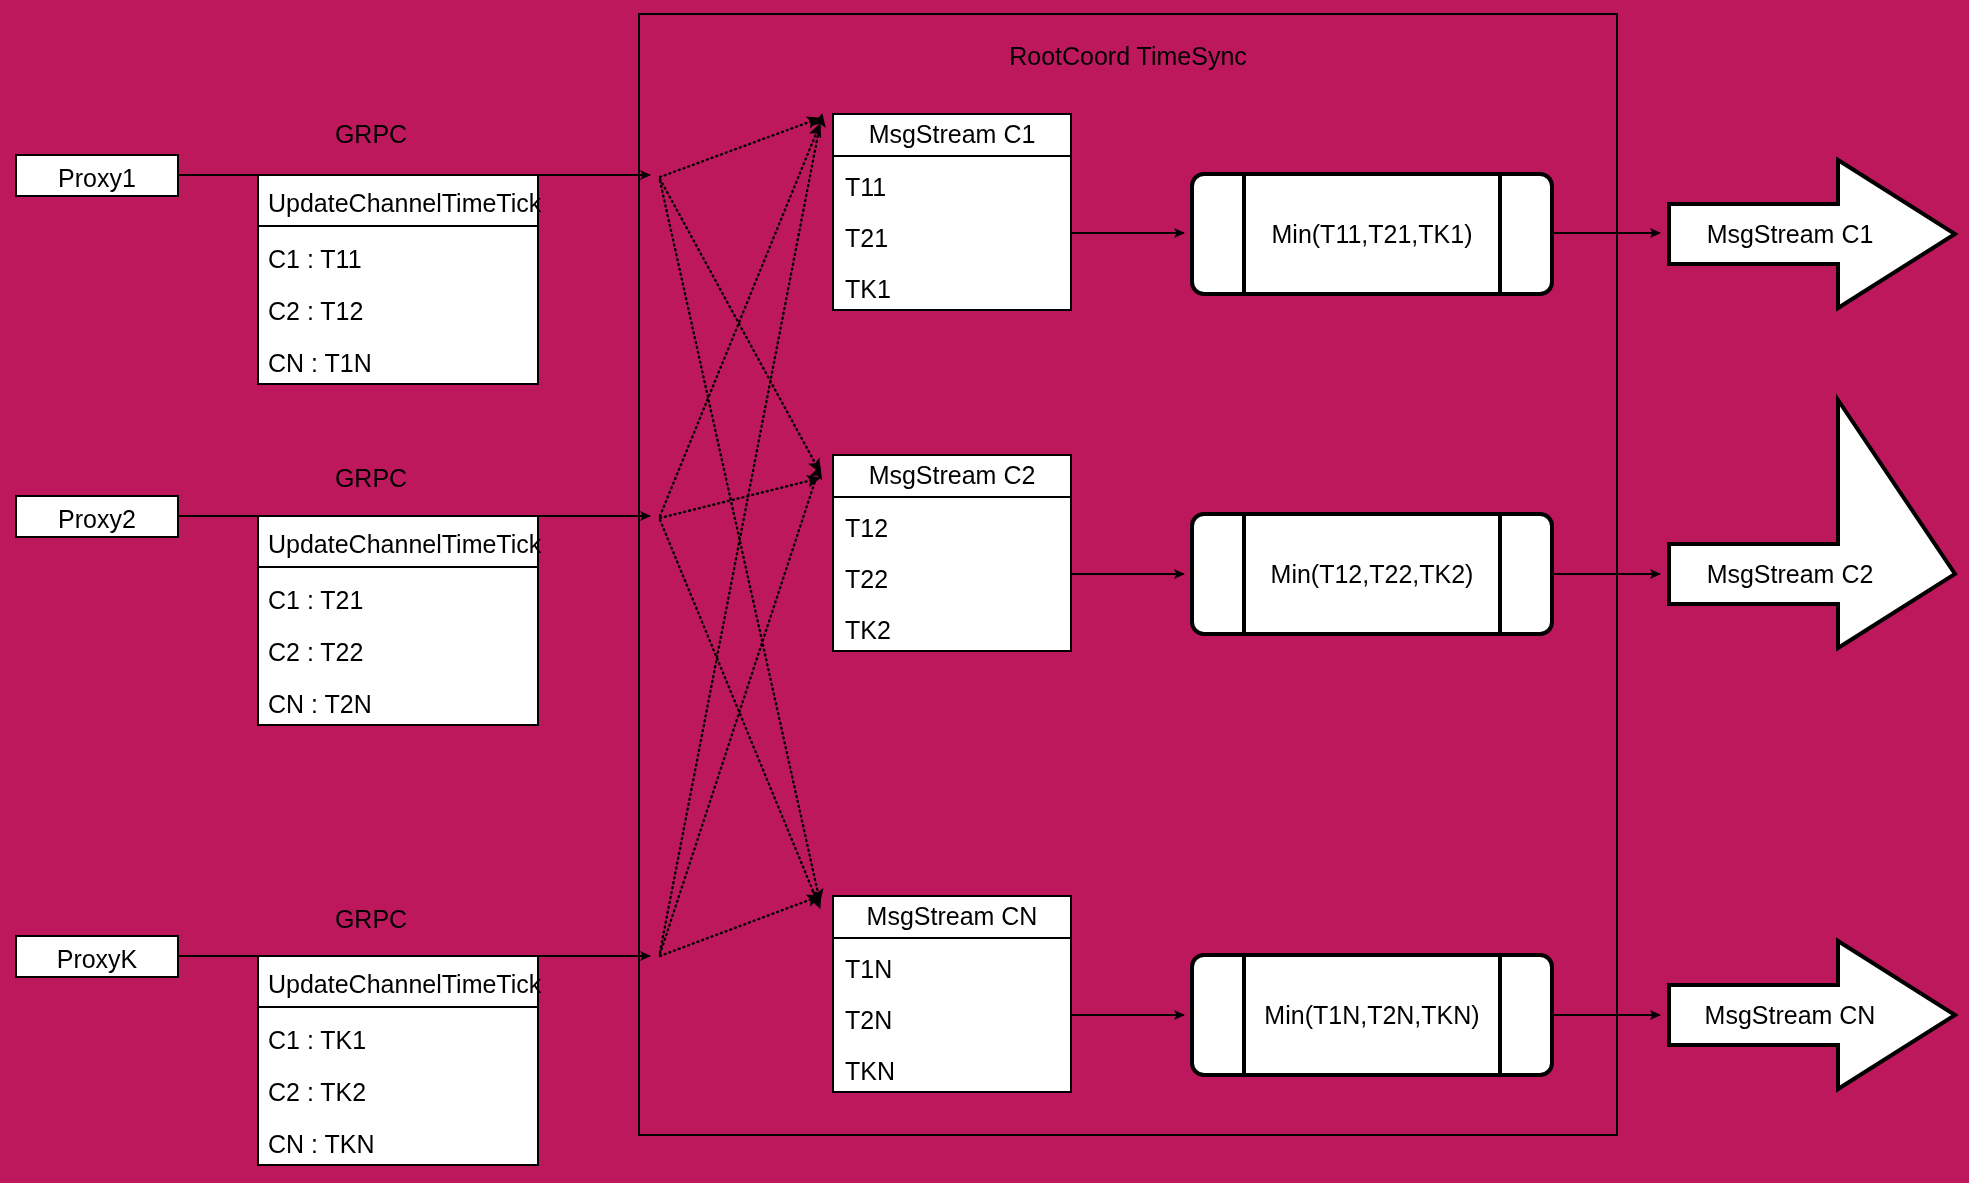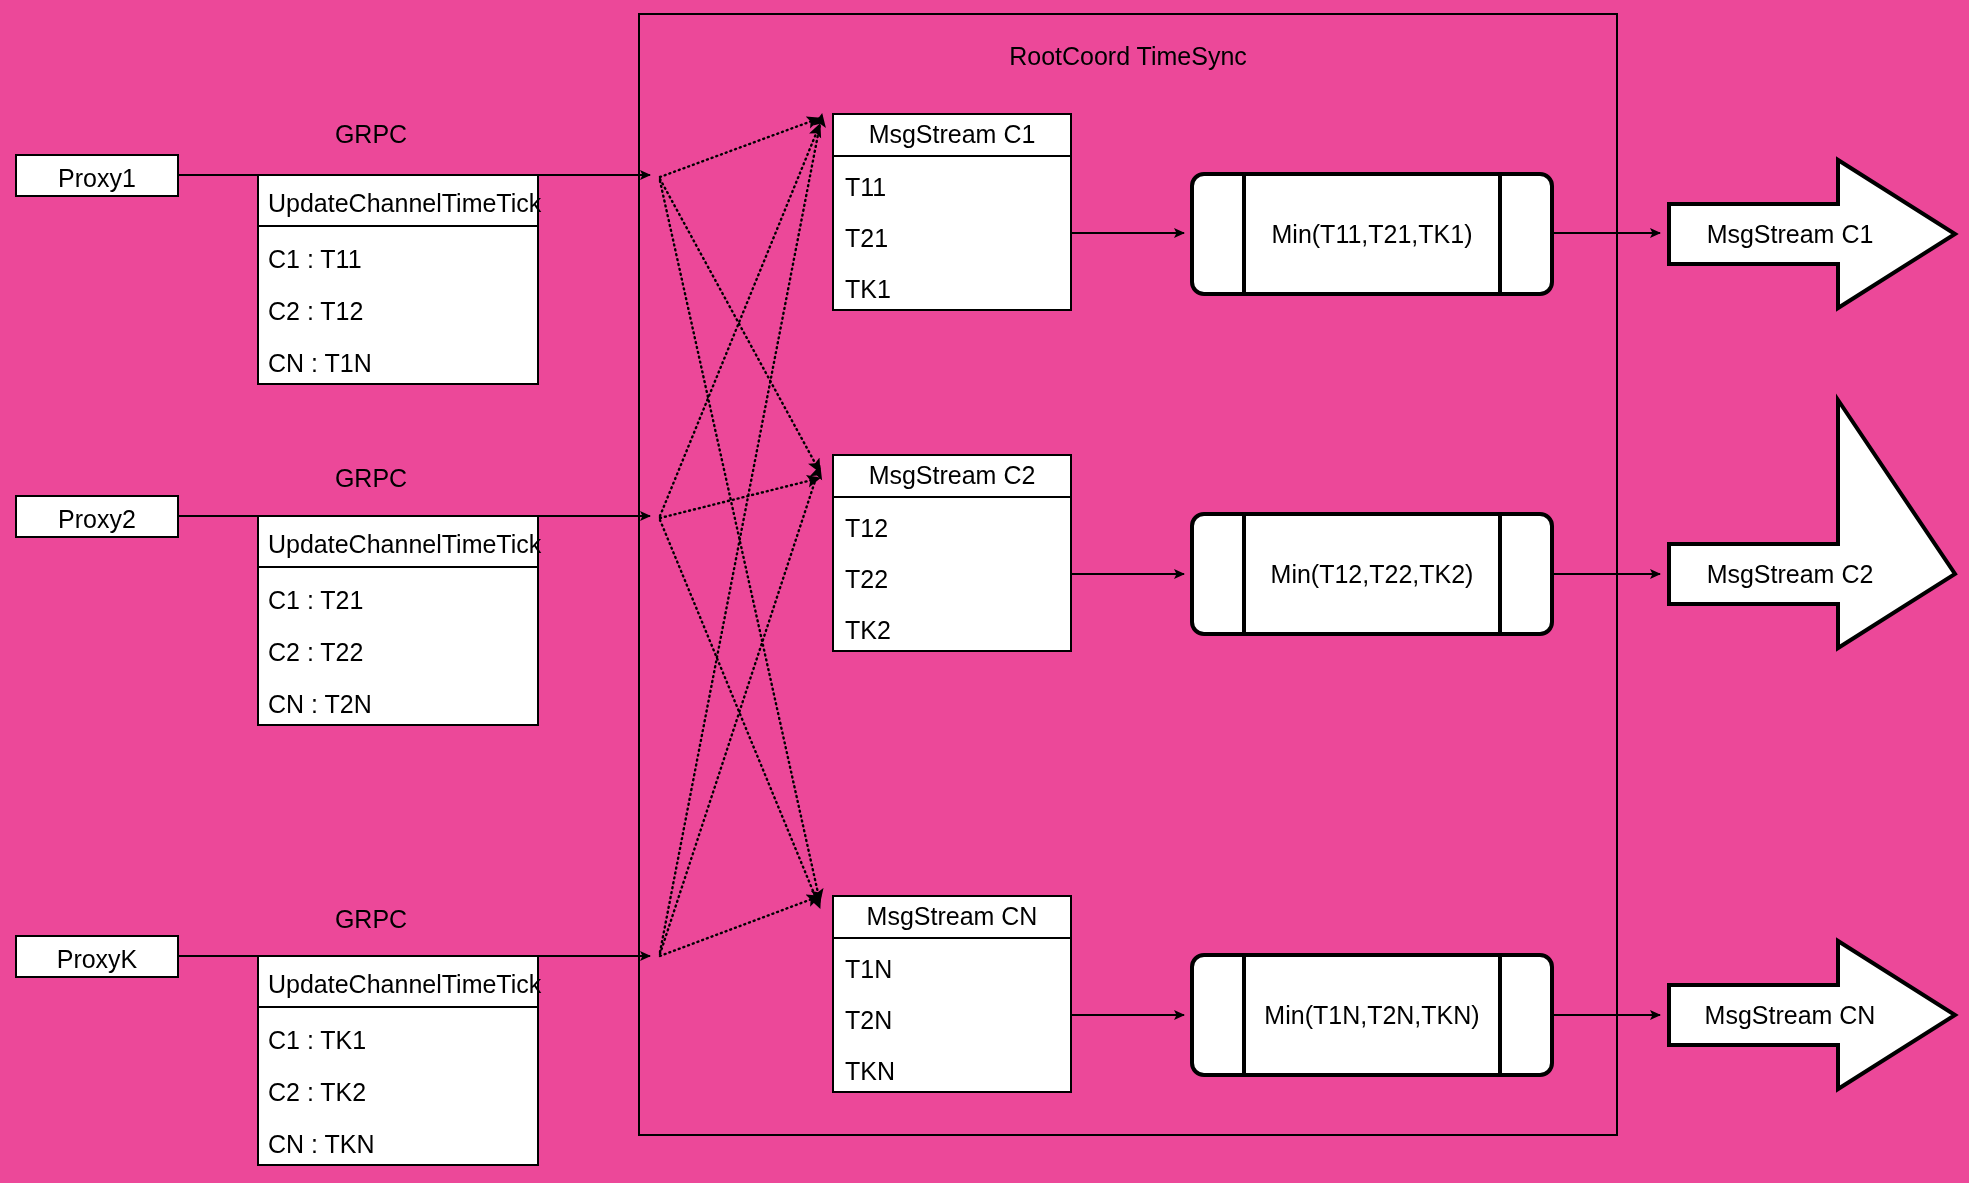--- a/index.html
+++ b/index.html
@@ -7,21 +7,21 @@
     padding: 0;
     background: #ffffff;
   }
   body {
     font-family: "Liberation Sans", sans-serif;
   }
   #canvas {
     position: relative;
     width: 1969px;
     height: 1183px;
-    background: #ec4899;
+    background: #be185d;
     overflow: hidden;
   }
   svg.diagram {
     position: absolute;
     left: 0;
     top: 0;
     width: 1969px;
     height: 1183px;
   }
   .shape-stroke {

